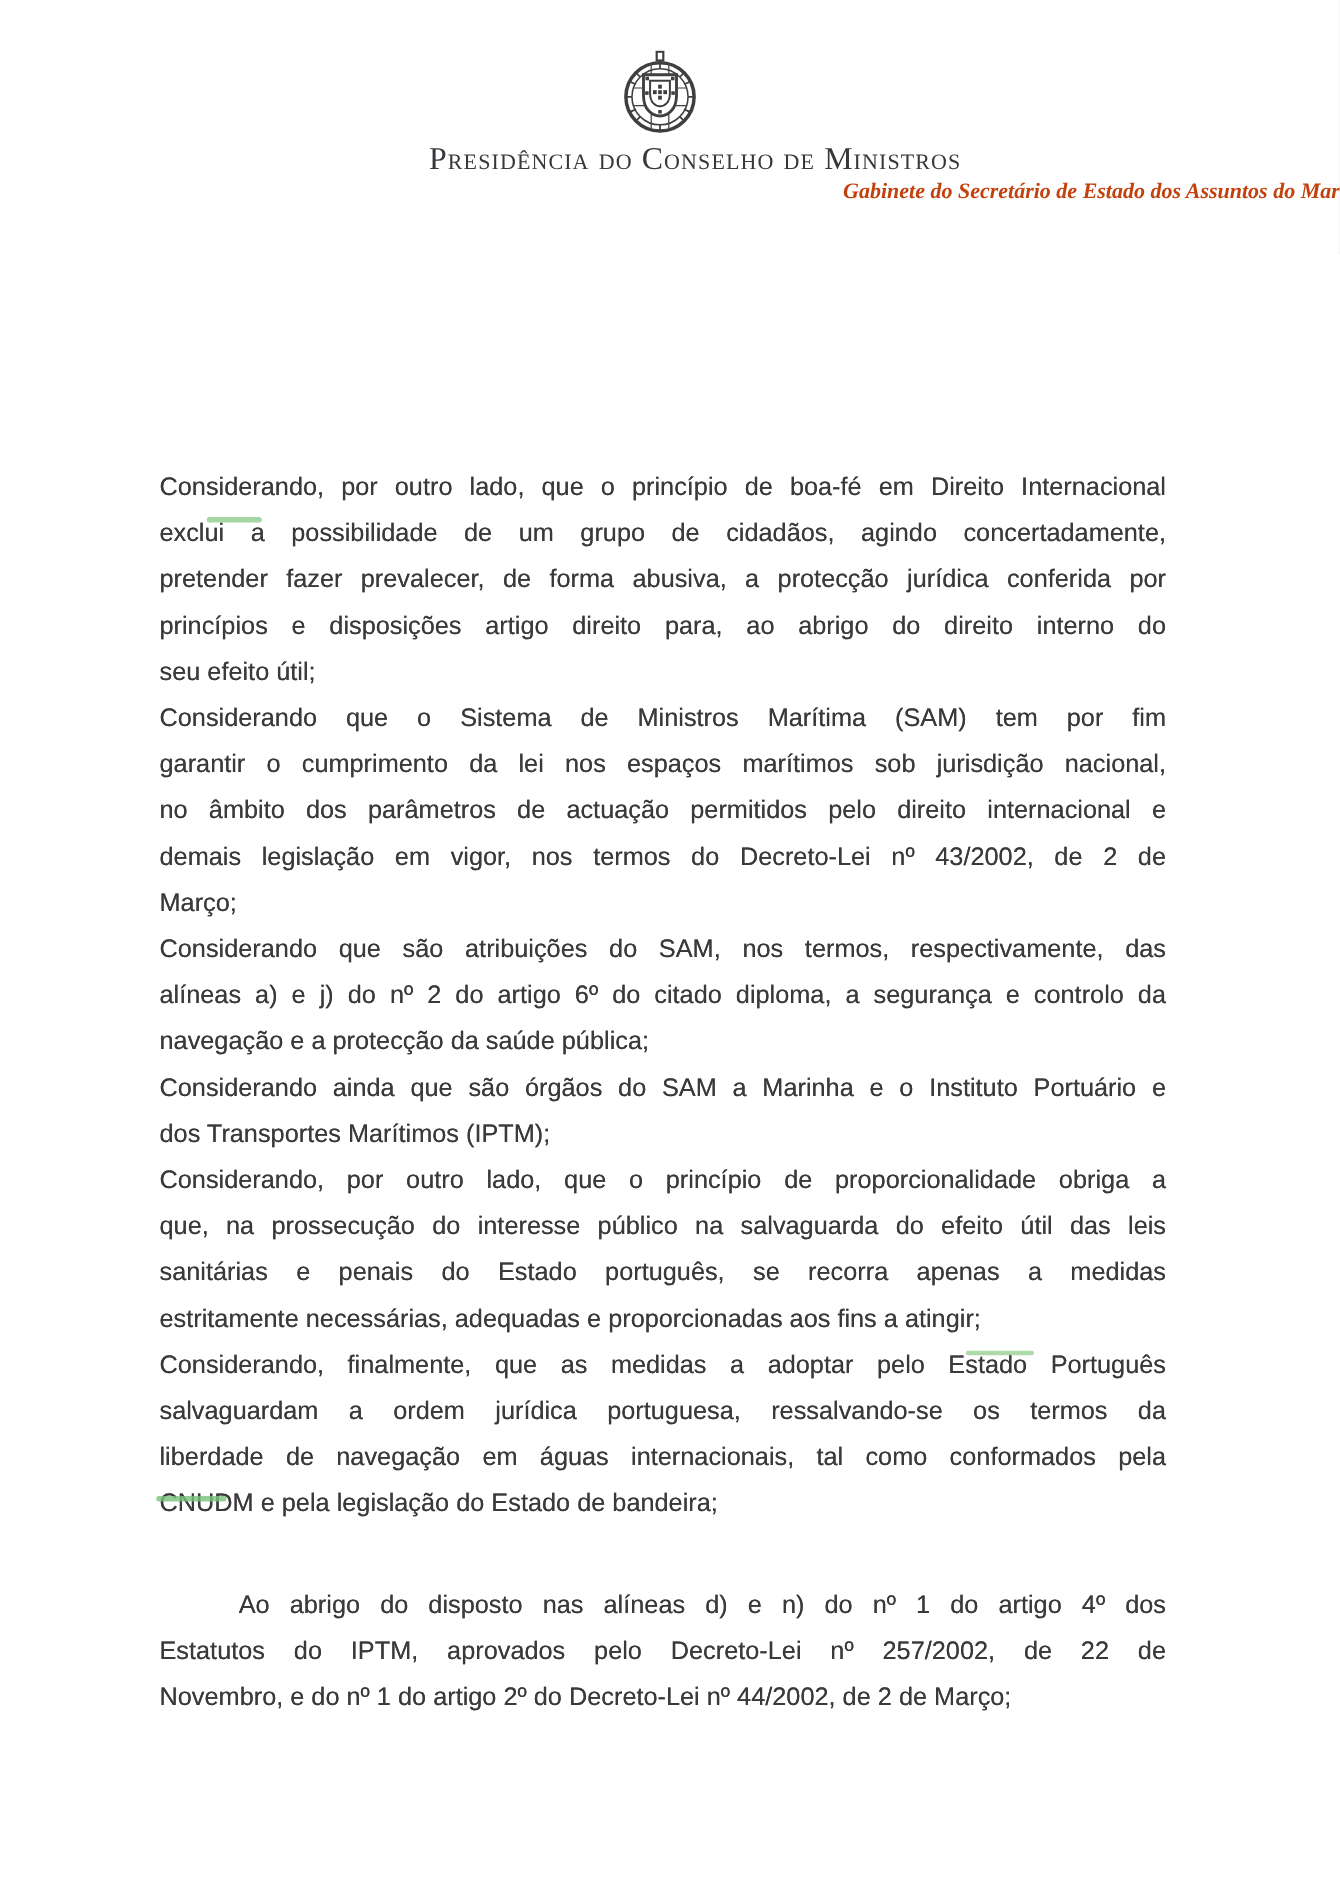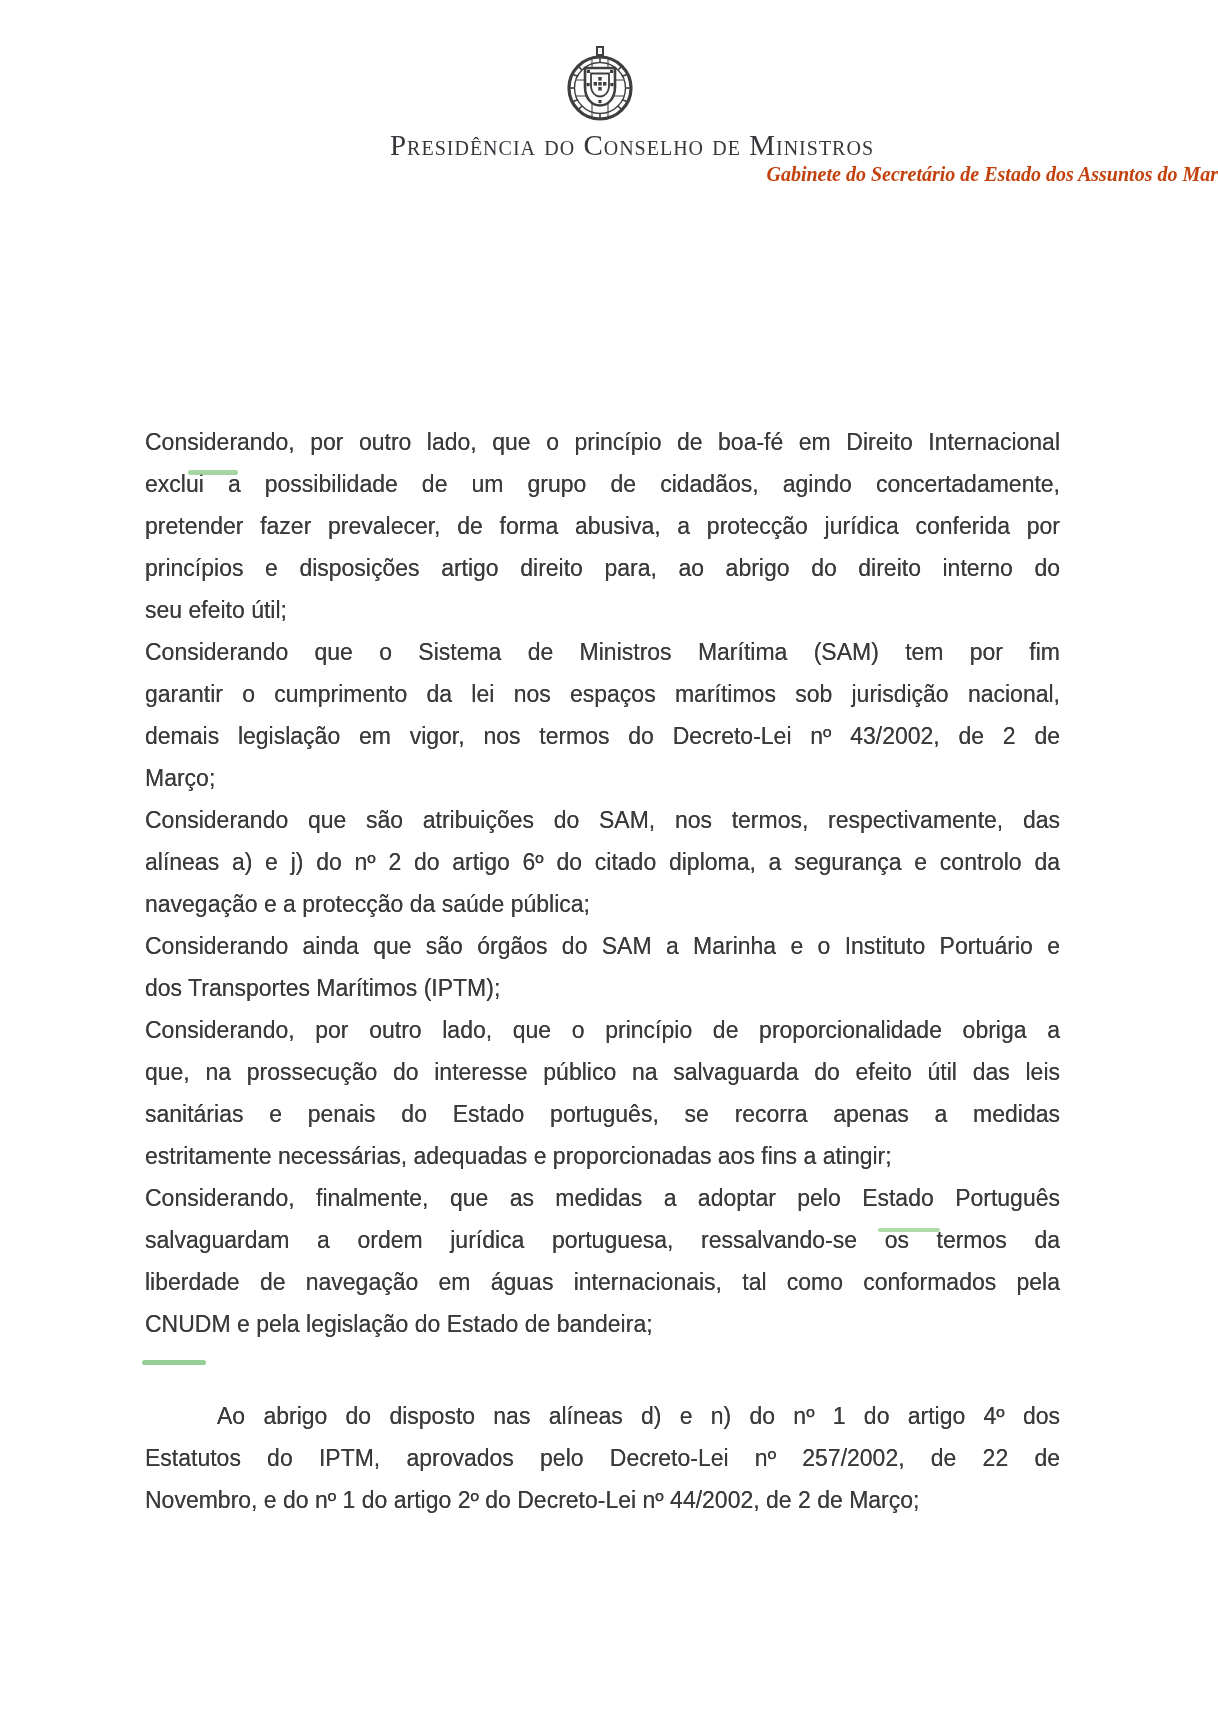--- a/index.html
+++ b/index.html
@@ -102,20 +102,21 @@
       <div class="paragraph">
         <div class="line">Considerando, por outro lado, que o princípio de boa-fé em Direito Internacional</div>
         <div class="line">exclui a possibilidade de um grupo de cidadãos, agindo concertadamente,</div>
         <div class="line">pretender fazer prevalecer, de forma abusiva, a protecção jurídica conferida por</div>
         <div class="line">princípios e disposições artigo direito para, ao abrigo do direito interno do</div>
         <div class="line last">seu efeito útil;</div>
       </div>
       <div class="paragraph">
         <div class="line">Considerando que o Sistema de Ministros Marítima (SAM) tem por fim</div>
         <div class="line">garantir o cumprimento da lei nos espaços marítimos sob jurisdição nacional,</div>
+        <div class="line">no âmbito dos parâmetros de actuação permitidos pelo direito internacional e</div>
         <div class="line">demais legislação em vigor, nos termos do Decreto-Lei nº 43/2002, de 2 de</div>
         <div class="line last">Março;</div>
       </div>
       <div class="paragraph">
         <div class="line">Considerando que são atribuições do SAM, nos termos, respectivamente, das</div>
         <div class="line">alíneas a) e j) do nº 2 do artigo 6º do citado diploma, a segurança e controlo da</div>
         <div class="line last">navegação e a protecção da saúde pública;</div>
       </div>
       <div class="paragraph">
         <div class="line">Considerando ainda que são órgãos do SAM a Marinha e o Instituto Portuário e</div>

